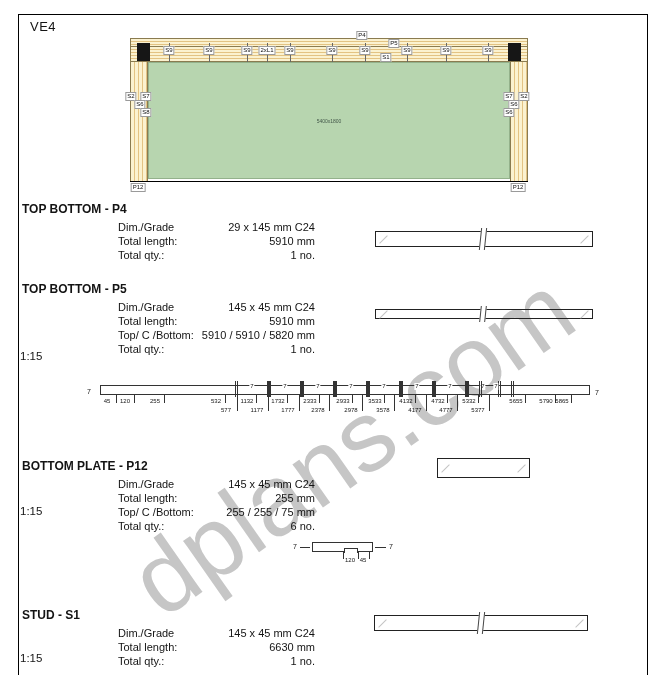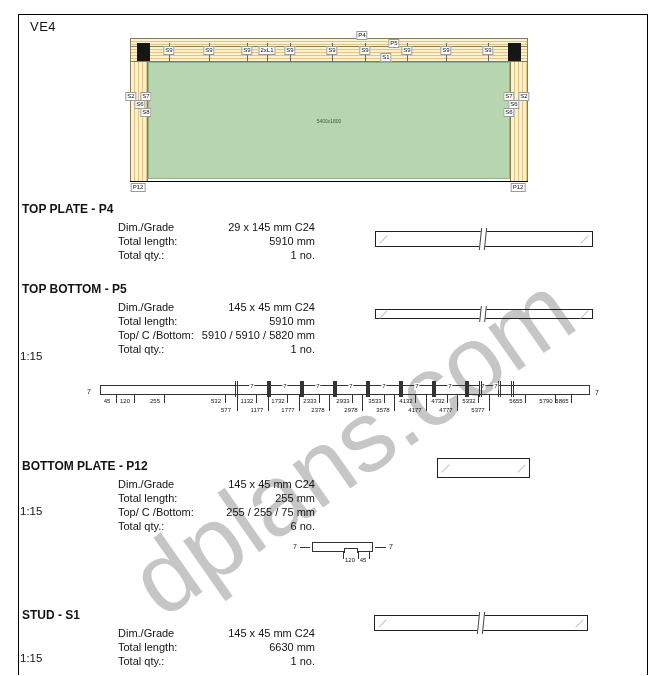--- a/index.html
+++ b/index.html
@@ -107,21 +107,21 @@
       <div class="pl" style="left: 146px; top: 92px;">S7</div>
       <div class="pl" style="left: 140px; top: 100px;">S6</div>
       <div class="pl" style="left: 146px; top: 108px;">S8</div>
       <div class="pl" style="left: 509px; top: 92px;">S7</div>
       <div class="pl" style="left: 524px; top: 92px;">S2</div>
       <div class="pl" style="left: 514px; top: 100px;">S6</div>
       <div class="pl" style="left: 509px; top: 108px;">S6</div>
     </div>
 
   <div class="abs sec" style="top:203px">
-    <h3>TOP PLATE - P4</h3>
+    <h3>TOP BOTTOM - P4</h3>
     <div class="rows">
       <div class="row">
           <span class="lbl">Dim./Grade</span>
           <span class="val">29 x 145 mm C24</span>
         </div>
       <div class="row">
           <span class="lbl">Total length:</span>
           <span class="val">5910 mm</span>
         </div>
       <div class="row">

